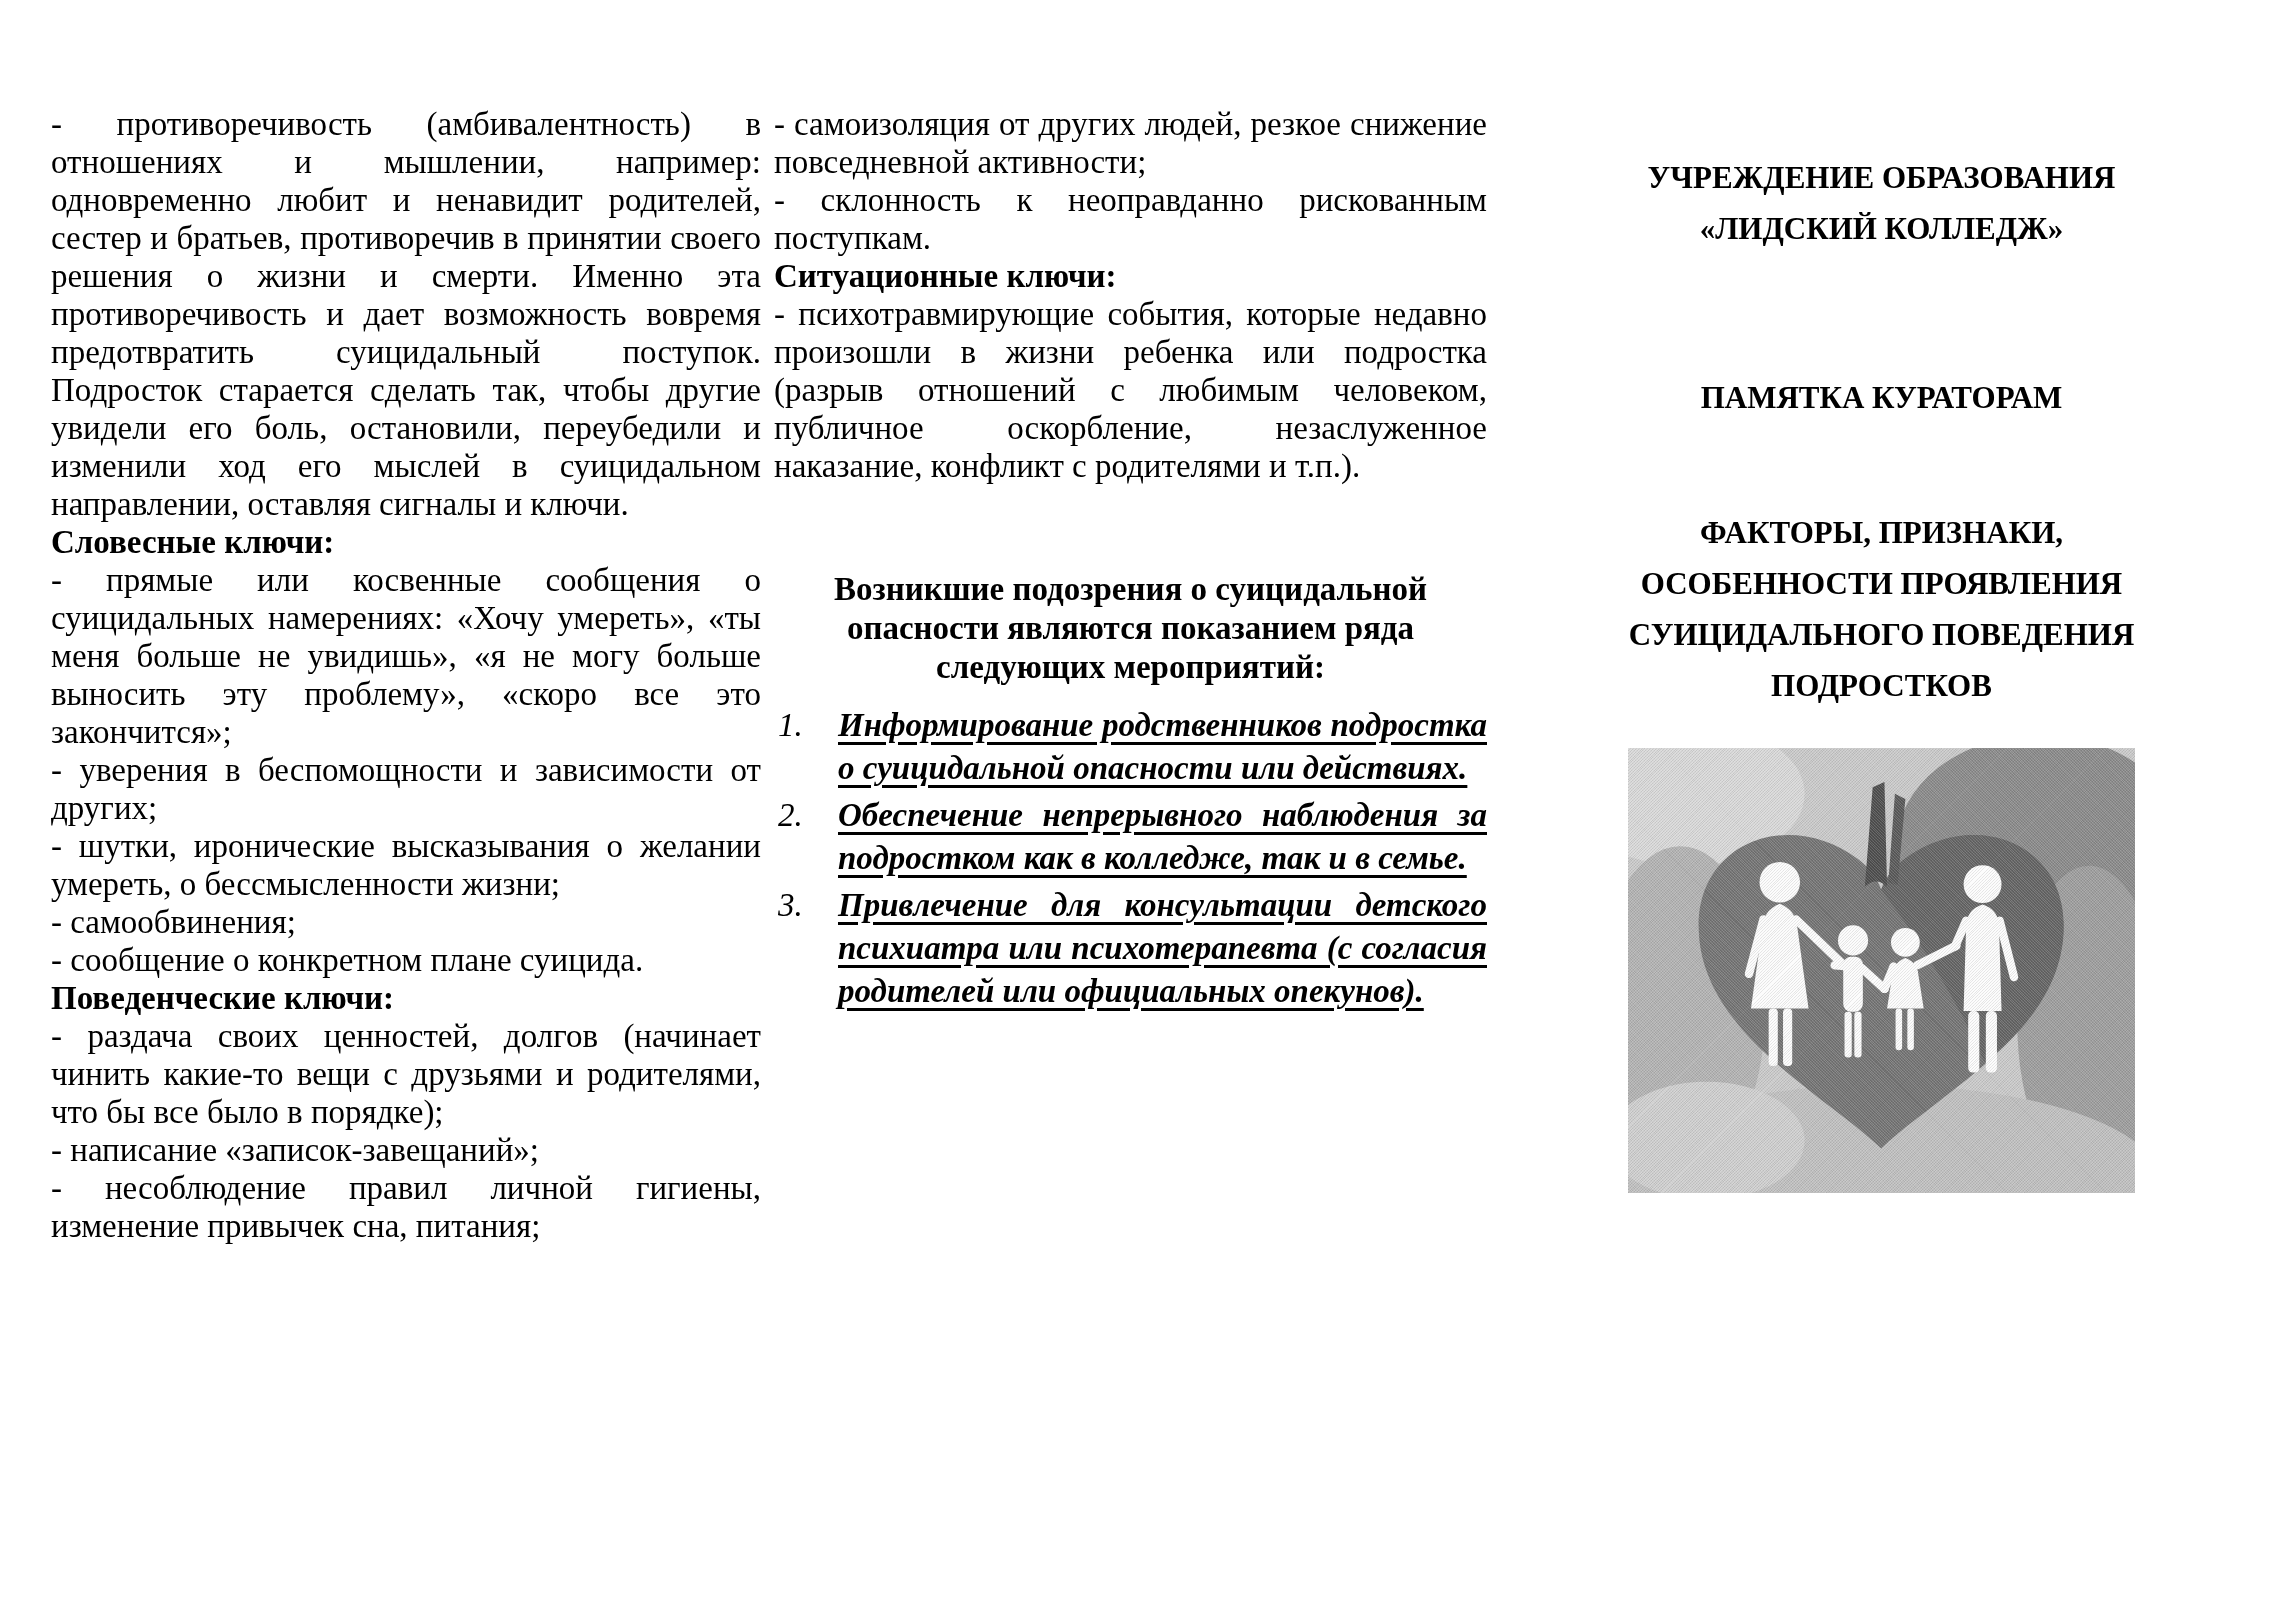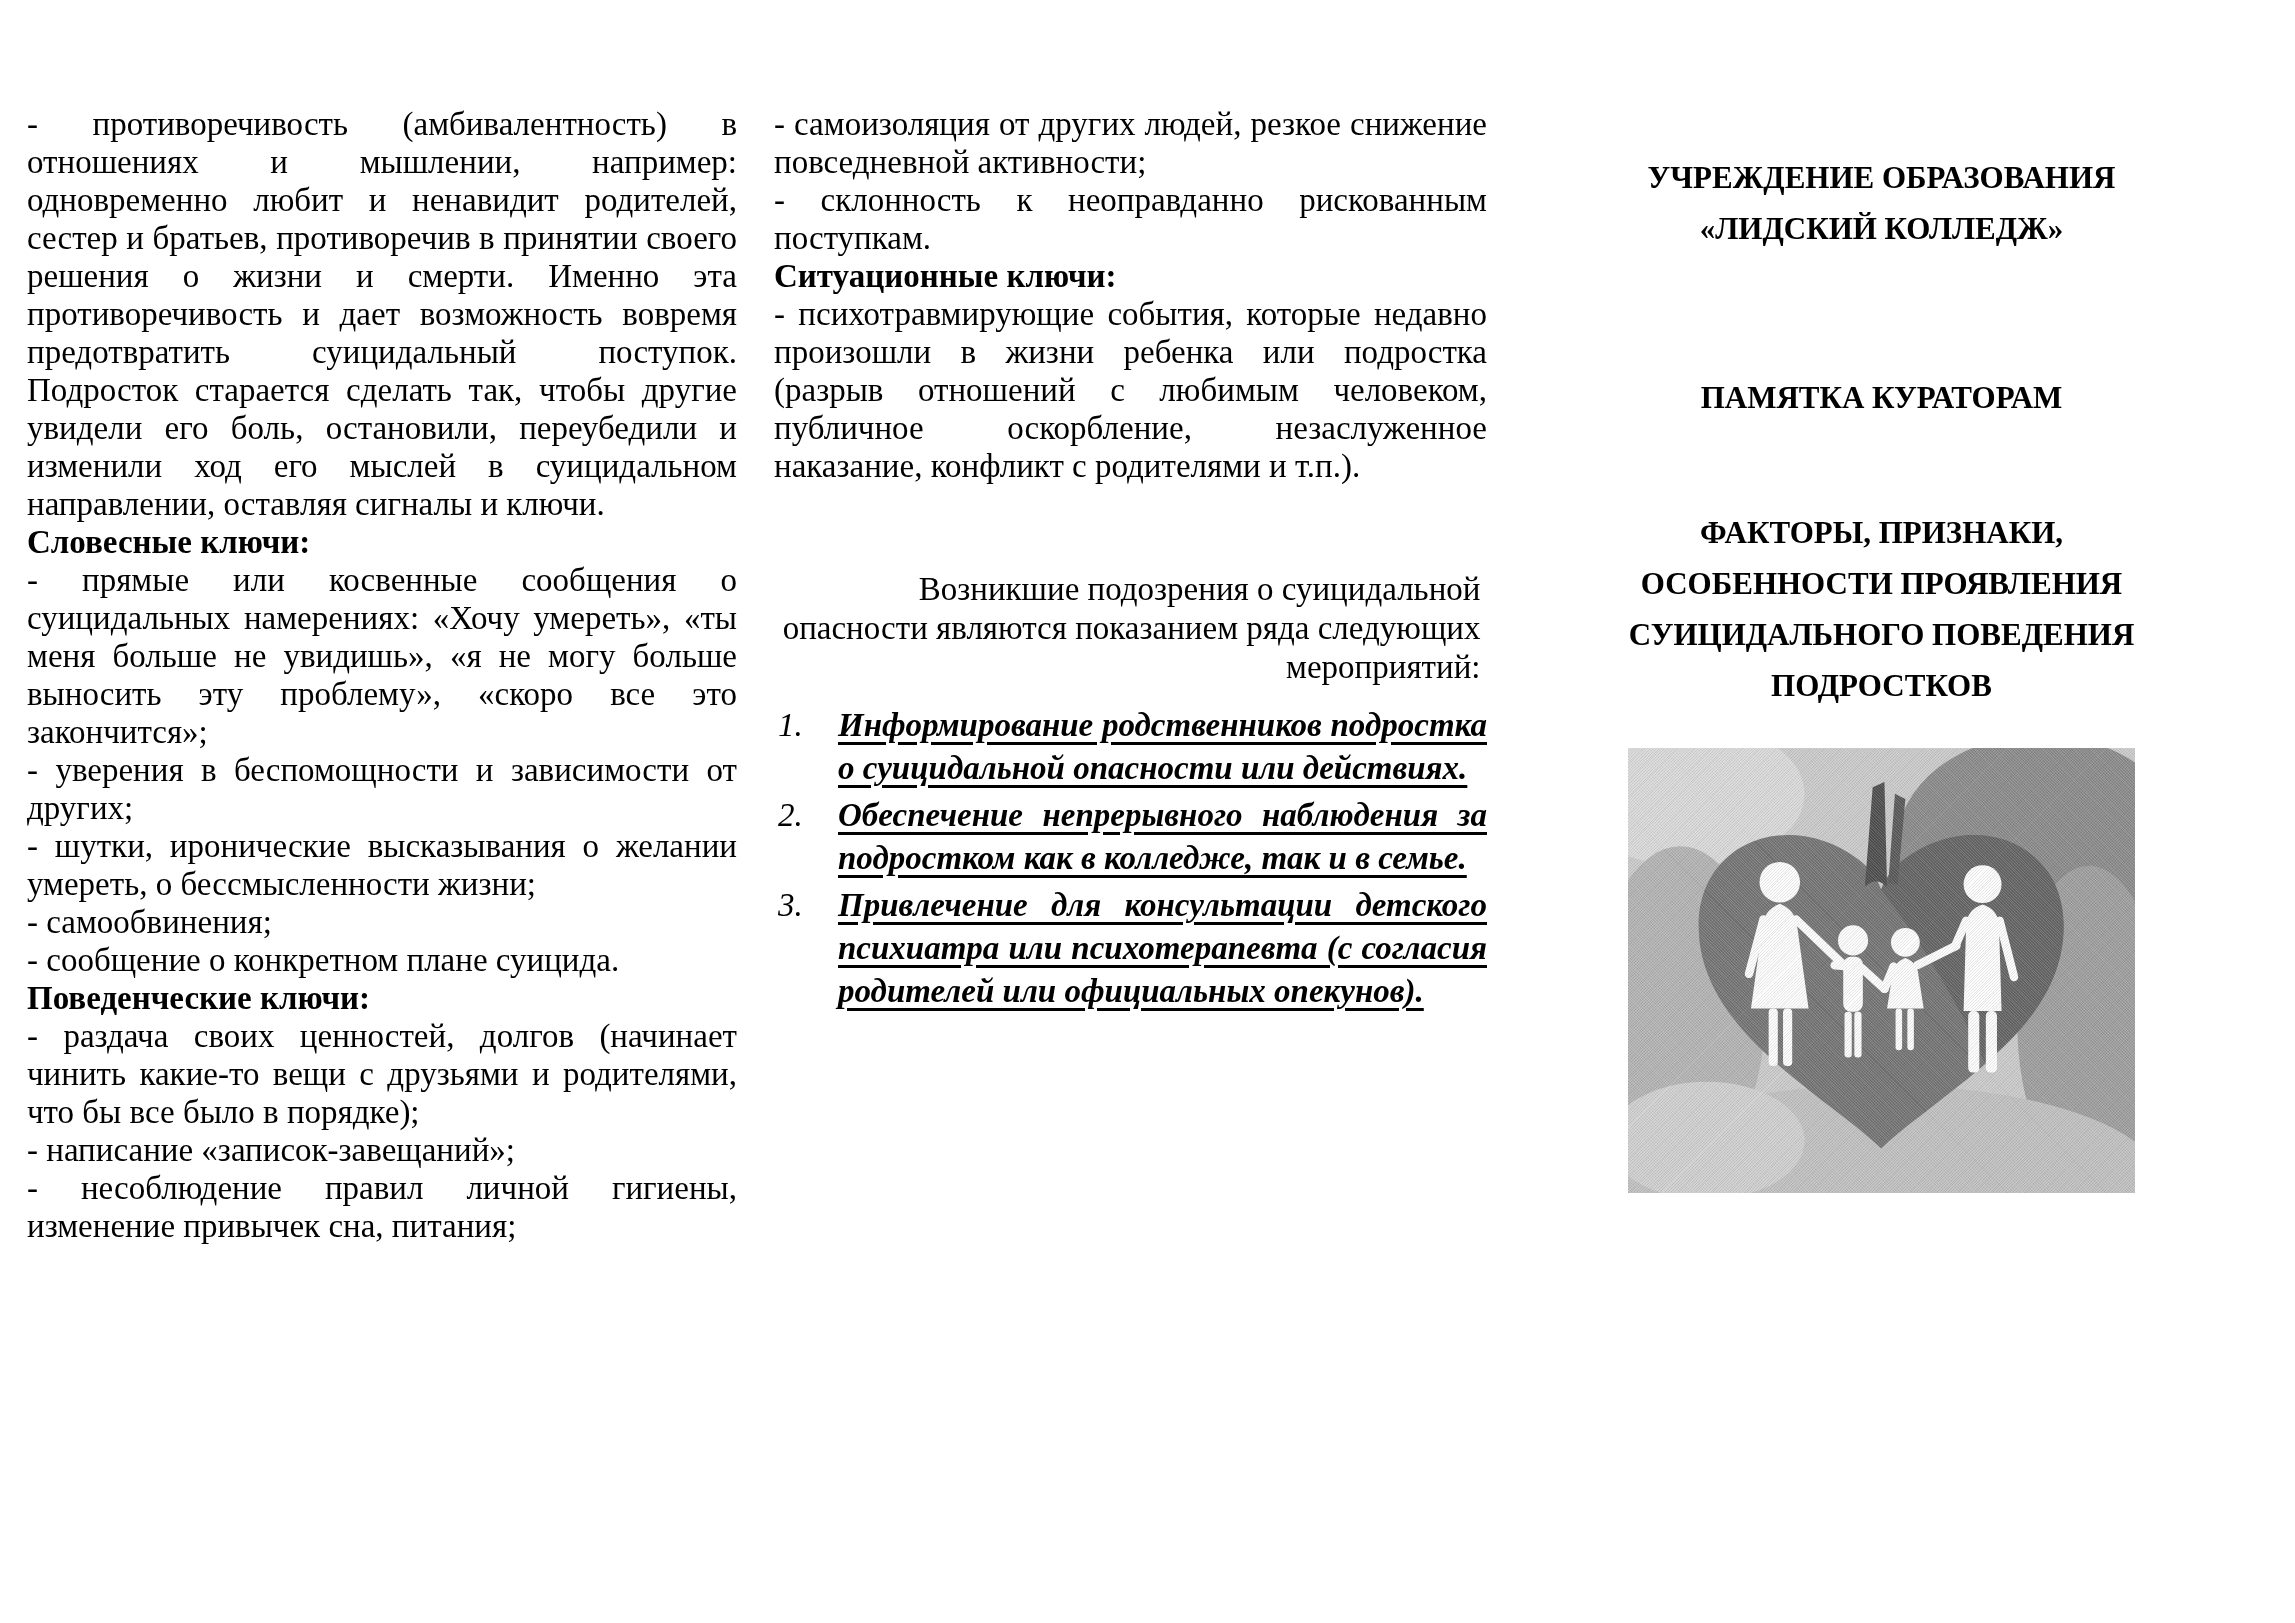--- a/index.html
+++ b/index.html
@@ -5,39 +5,39 @@
   html,body{margin:0;padding:0;background:#888;}
   .page{
     position:relative;
     width:2295px;height:1623px;
     background:#ffffff;
     font-family:"Liberation Serif","DejaVu Serif",serif;
     color:#000;
     overflow:hidden;
   }
   .col{position:absolute;top:105px;}
-  .col-left{left:27px;width:710px;}
+  .col-left{left:51px;width:710px;}
   .col-mid{left:774px;width:713px;}
   .col-right{left:1564px;width:635px;text-align:center;}
 
   .para{
     margin:0;
     font-size:33px;line-height:38px;
     text-align:justify;
     text-justify:inter-word;
   }
   .khead{
     margin:0;
     font-size:33px;line-height:38px;
     font-weight:bold;text-align:left;
   }
   .center-head{
     margin:85px 6.5px 0 6.5px;
     font-size:33px;line-height:39px;
-    font-weight:normal;text-align:right;
+    font-weight:bold;text-align:center;
   }
   ol.measures{
     list-style:none;
     counter-reset:meas;
     margin:17px 0 0 0;
     padding:0 0 0 64px;
   }
   ol.measures li{
     counter-increment:meas;
     position:relative;

